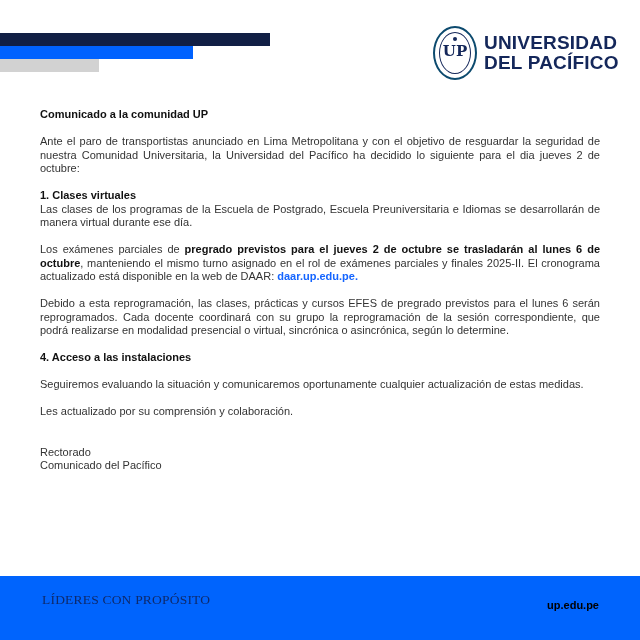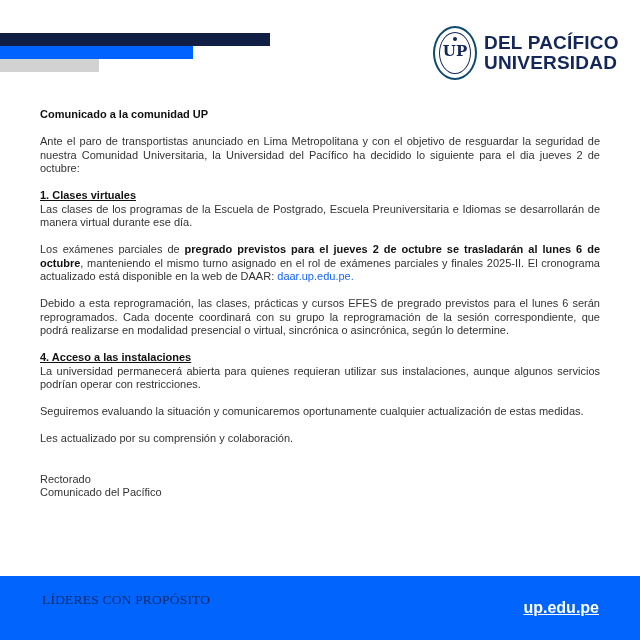--- a/index.html
+++ b/index.html
@@ -17,66 +17,65 @@
           border:1px solid #14275a; border-radius:50%; }
   .seal-mark { position:absolute; left:0; right:0; top:14px; text-align:center;
           font-family:"DejaVu Serif", serif; font-weight:bold; color:#14275a; font-size:15px; }
   .seal-dot { position:absolute; left:18px; top:9px; width:4px; height:4px; background:#14275a; border-radius:50%; }
   .wordmark { margin-left:7px; color:#14275a; font-weight:bold; font-size:19px; line-height:20px;
           font-family:"Liberation Sans", sans-serif; letter-spacing:0.2px; }
 
   .content { position:absolute; left:40px; top:108px; width:560px; font-size:11px; line-height:13.5px; }
   .content p { margin:0; text-align:justify; }
   .title { font-weight:bold; color:#111; margin-bottom:13.5px !important; }
-  .sec-h { font-weight:bold; color:#111;text-decoration:underline; }
+  .sec-h { font-weight:bold; color:#111; }
   .gap { height:13.5px; }
   b { color:#111; }
-  a.link { color:#1565ff; font-weight:normal; text-decoration:none; }
+  a.link { color:#1565ff; font-weight:bold; text-decoration:none; }
 
   .footer { position:absolute; left:0; top:576px; width:640px; height:80px; background:#0064fd; }
   .slogan { position:absolute; left:42px; top:17px; font-family:"Liberation Serif", "DejaVu Serif", serif;
           font-size:13.5px; line-height:14px; color:#0e2a6b; letter-spacing:0.2px; }
-  .url { position:absolute; right:41px; top:23px; font-size:16px; font-weight:bold; color:#ffffff;text-decoration:underline; }
+  .url { position:absolute; right:41px; top:23px; font-size:11px; font-weight:bold; color:#000000; }
 </style>
 </head>
 <body>
 
 <div class="bar bar-navy"></div>
 <div class="bar bar-blue"></div>
 <div class="bar bar-gray"></div>
 
 <div class="logo">
   <div class="seal">
     <div class="seal-inner"></div>
     <div class="seal-dot"></div>
     <div class="seal-mark">UP</div>
   </div>
   <div class="wordmark">
+    <div>UNIVERSIDAD</div>
     <div>DEL PACÍFICO</div>
-    <div>UNIVERSIDAD</div>
   </div>
 </div>
 
 <div class="content">
   <p class="title">Comunicado a la comunidad UP</p>
   <p>Ante el paro de transportistas anunciado en Lima Metropolitana y con el objetivo de resguardar la seguridad de nuestra Comunidad Universitaria, la Universidad del Pacífico ha decidido lo siguiente para el dia jueves 2 de octubre:</p>
   <div class="gap"></div>
 
   <p class="sec-h">1. Clases virtuales</p>
   <p>Las clases de los programas de la Escuela de Postgrado, Escuela Preuniversitaria e Idiomas se desarrollarán de manera virtual durante ese día.</p>
   <div class="gap"></div>
 
   <p><span>Los exámenes parciales de </span><b>pregrado previstos para el jueves 2 de octubre se trasladarán al lunes 6 de octubre</b><span>, manteniendo el mismo turno asignado en el rol de exámenes parciales y finales 2025-II. El cronograma actualizado está disponible en la web de DAAR: </span><a class="link">daar.up.edu.pe.</a></p>
   <div class="gap"></div>
 
   <p>Debido a esta reprogramación, las clases, prácticas y cursos EFES de pregrado previstos para el lunes 6 serán reprogramados. Cada docente coordinará con su grupo la reprogramación de la sesión correspondiente, que podrá realizarse en modalidad presencial o virtual, sincrónica o asincrónica, según lo determine.</p>
   <div class="gap"></div>
 
   <p class="sec-h">4. Acceso a las instalaciones</p>
-  <p>La universidad permanecerá abierta para quienes requieran utilizar sus instalaciones, aunque algunos servicios podrían operar con restricciones.</p>
   <div class="gap"></div>
 
   <p>Seguiremos evaluando la situación y comunicaremos oportunamente cualquier actualización de estas medidas.</p>
   <div class="gap"></div>
   <p>Les actualizado por su comprensión y colaboración.</p>
   <div class="gap"></div>
   <div class="gap"></div>
   <p>Rectorado</p>
   <p>Comunicado del Pacífico</p>
 </div>

